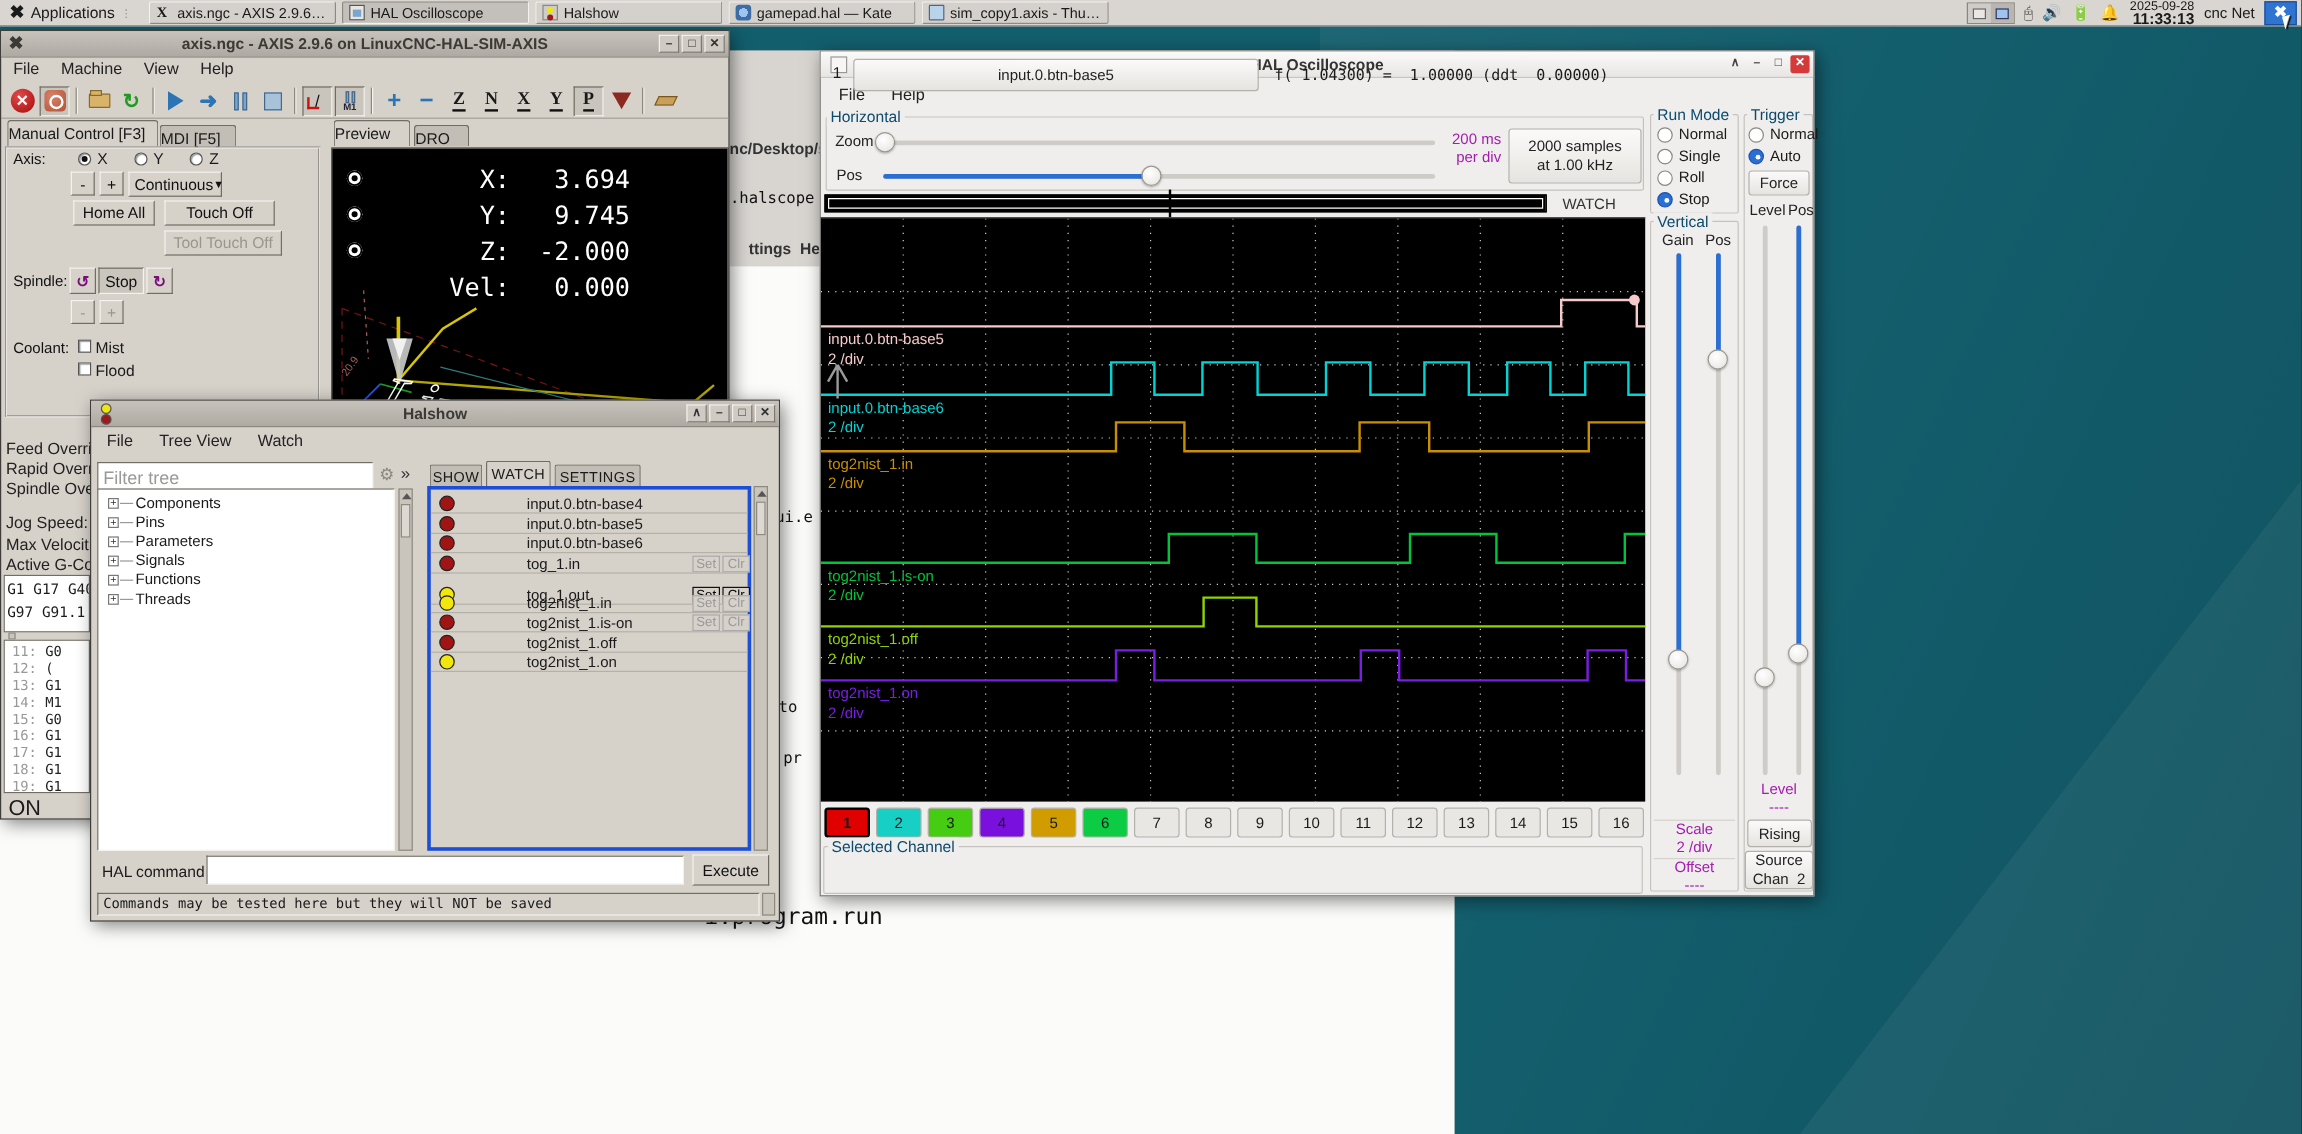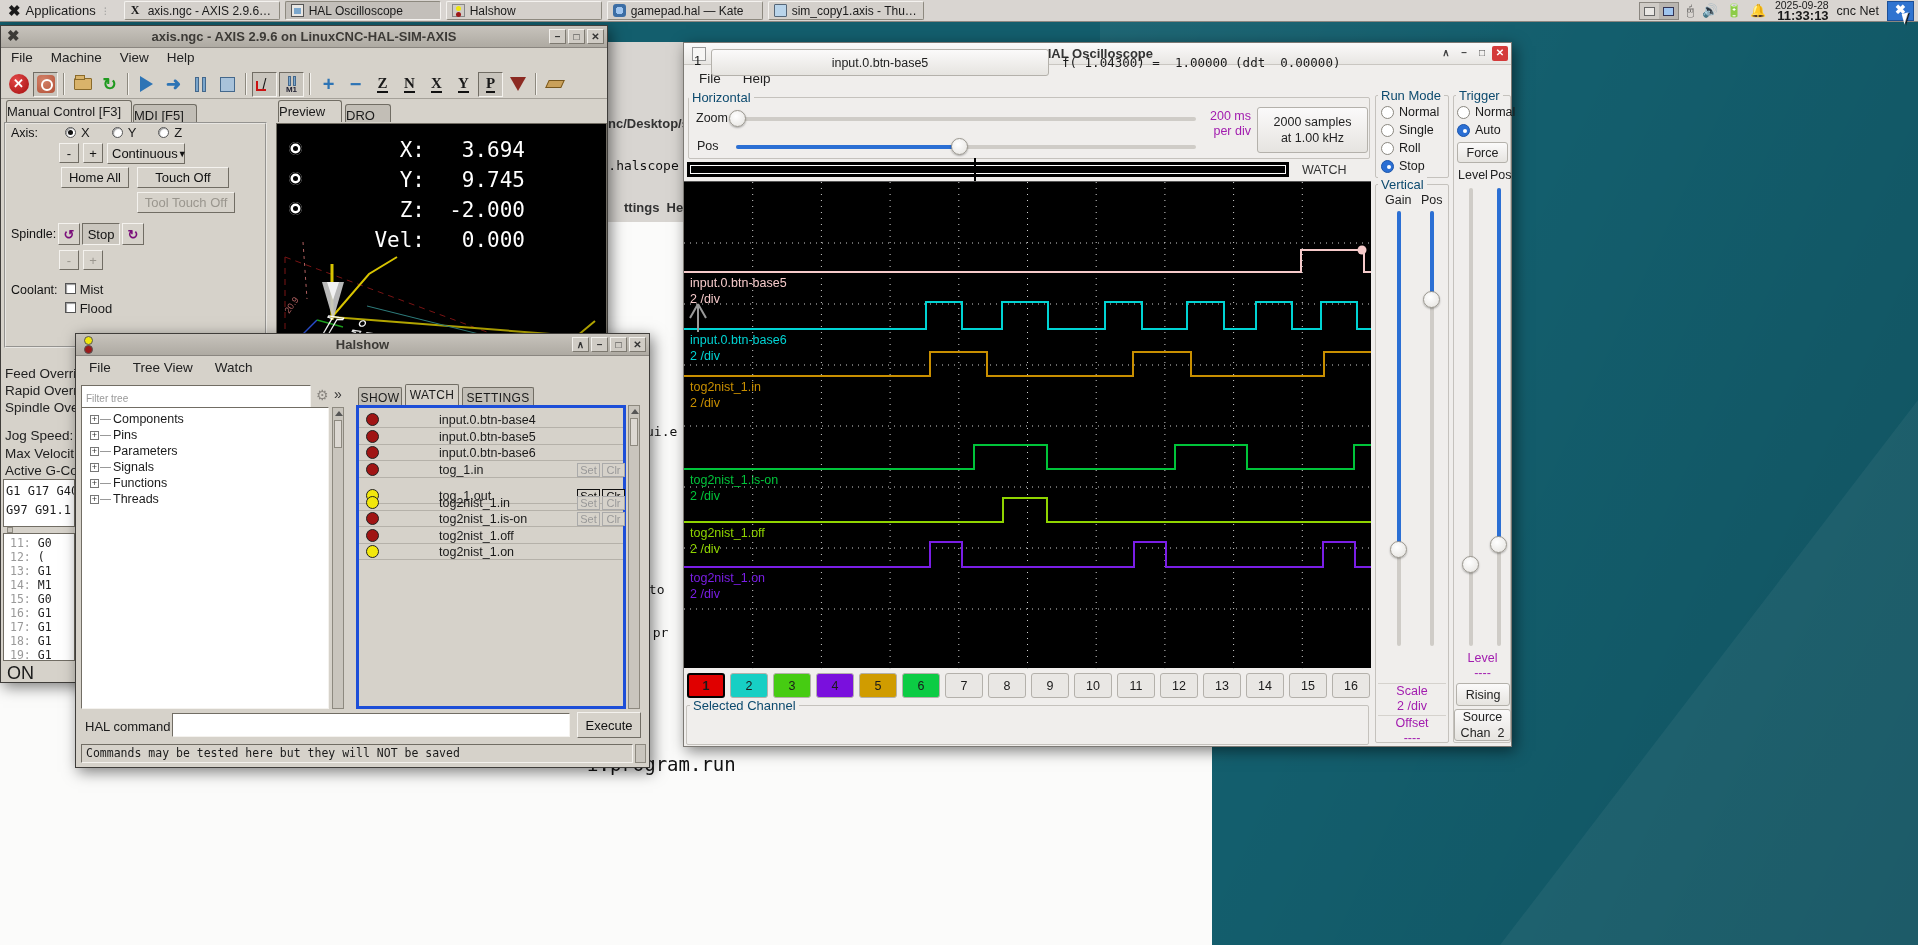--- a/index.html
+++ b/index.html
@@ -112,21 +112,21 @@
 .dro-value{display:inline-block;width:100px;text-align:right;white-space:pre}
 .homed{position:absolute;left:-58px;top:4px;width:13px;height:13px;border-radius:50%;background:#fff;box-shadow:0 0 0 1.5px #000 inset}
 .homed::after{content:"";position:absolute;left:4px;top:4px;width:5px;height:5px;border-radius:50%;background:#000}
 
 #halshow-win{left:75px;top:333px;width:575px;height:435px;z-index:20}
 #hs-icon{position:absolute;left:7px;top:2px;width:12px;height:18px}
 #hs-icon i{position:absolute;left:1px;width:9px;height:9px;border-radius:50%;border:1px solid #555}
 #hs-icon .y{top:0;background:#f0e60c}
 #hs-icon .r{top:9px;background:#9c1a1a}
 #filter-input{position:absolute;left:5px;top:51px;width:230px;height:26px;border:1px solid;border-color:#716d64 #f4f2ee #f4f2ee #716d64;
-  background:#fff;font-size:10px;padding:0 4px;color:#7f1d1d}
+  background:#fff;font-size:15px;padding:0 4px;color:#7f1d1d}
 #filter-input::placeholder{color:#999}
 .gear{position:absolute;left:240px;top:53px;color:#8a8680;font-size:14px}
 .chev{position:absolute;left:258px;top:52px;font-size:14px;color:#333}
 .hs-tab{position:absolute;top:53px;height:19px;background:#c2beb6;border:1px solid #716d64;border-bottom:none;
   border-radius:2px 2px 0 0;font-size:12px;text-align:center;padding-top:3px;letter-spacing:.4px}
 .hs-tab.on{top:50px;height:22px;background:#d6d2ca;font-weight:normal}
 #hal-tree{position:absolute;left:5px;top:73px;width:248px;height:302px;background:#fff;
   border:1px solid;border-color:#716d64 #f4f2ee #f4f2ee #716d64;padding-top:3px;font-size:12.5px}
 .trow{height:16px;display:flex;align-items:center}
 .expander{width:9px;height:9px;border:1px solid #777;font-size:9px;line-height:7px;text-align:center;margin-left:8px;color:#333;background:#fff}

